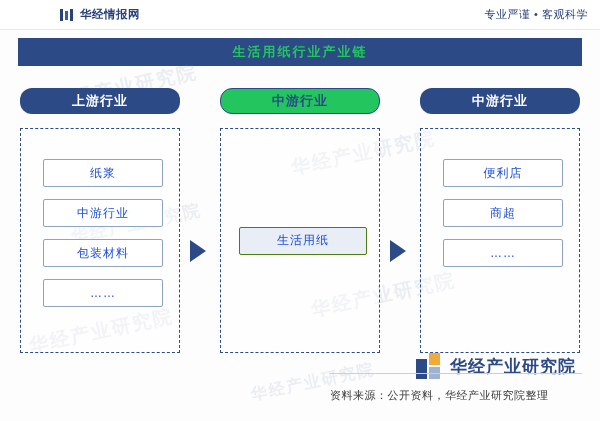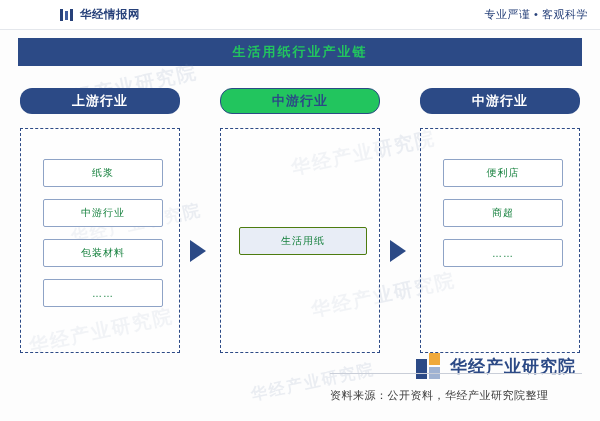--- a/index.html
+++ b/index.html
@@ -163,22 +163,22 @@
   }
   .node {
     width: 118px;
     height: 26px;
     background: #ffffff;
     border: 1px solid #8ea3c6;
     border-radius: 2px;
     display: flex;
     align-items: center;
     justify-content: center;
-    font-size: 10px;
-    color: #15803d;
+    font-size: 12px;
+    color: #1d4ed8;
     letter-spacing: 1px;
     margin-left: 6px;
   }
   .node.mid {
     background: #e8edf6;
     border: 1px solid #4d7c0f;
     width: 126px;
   }
 
   

